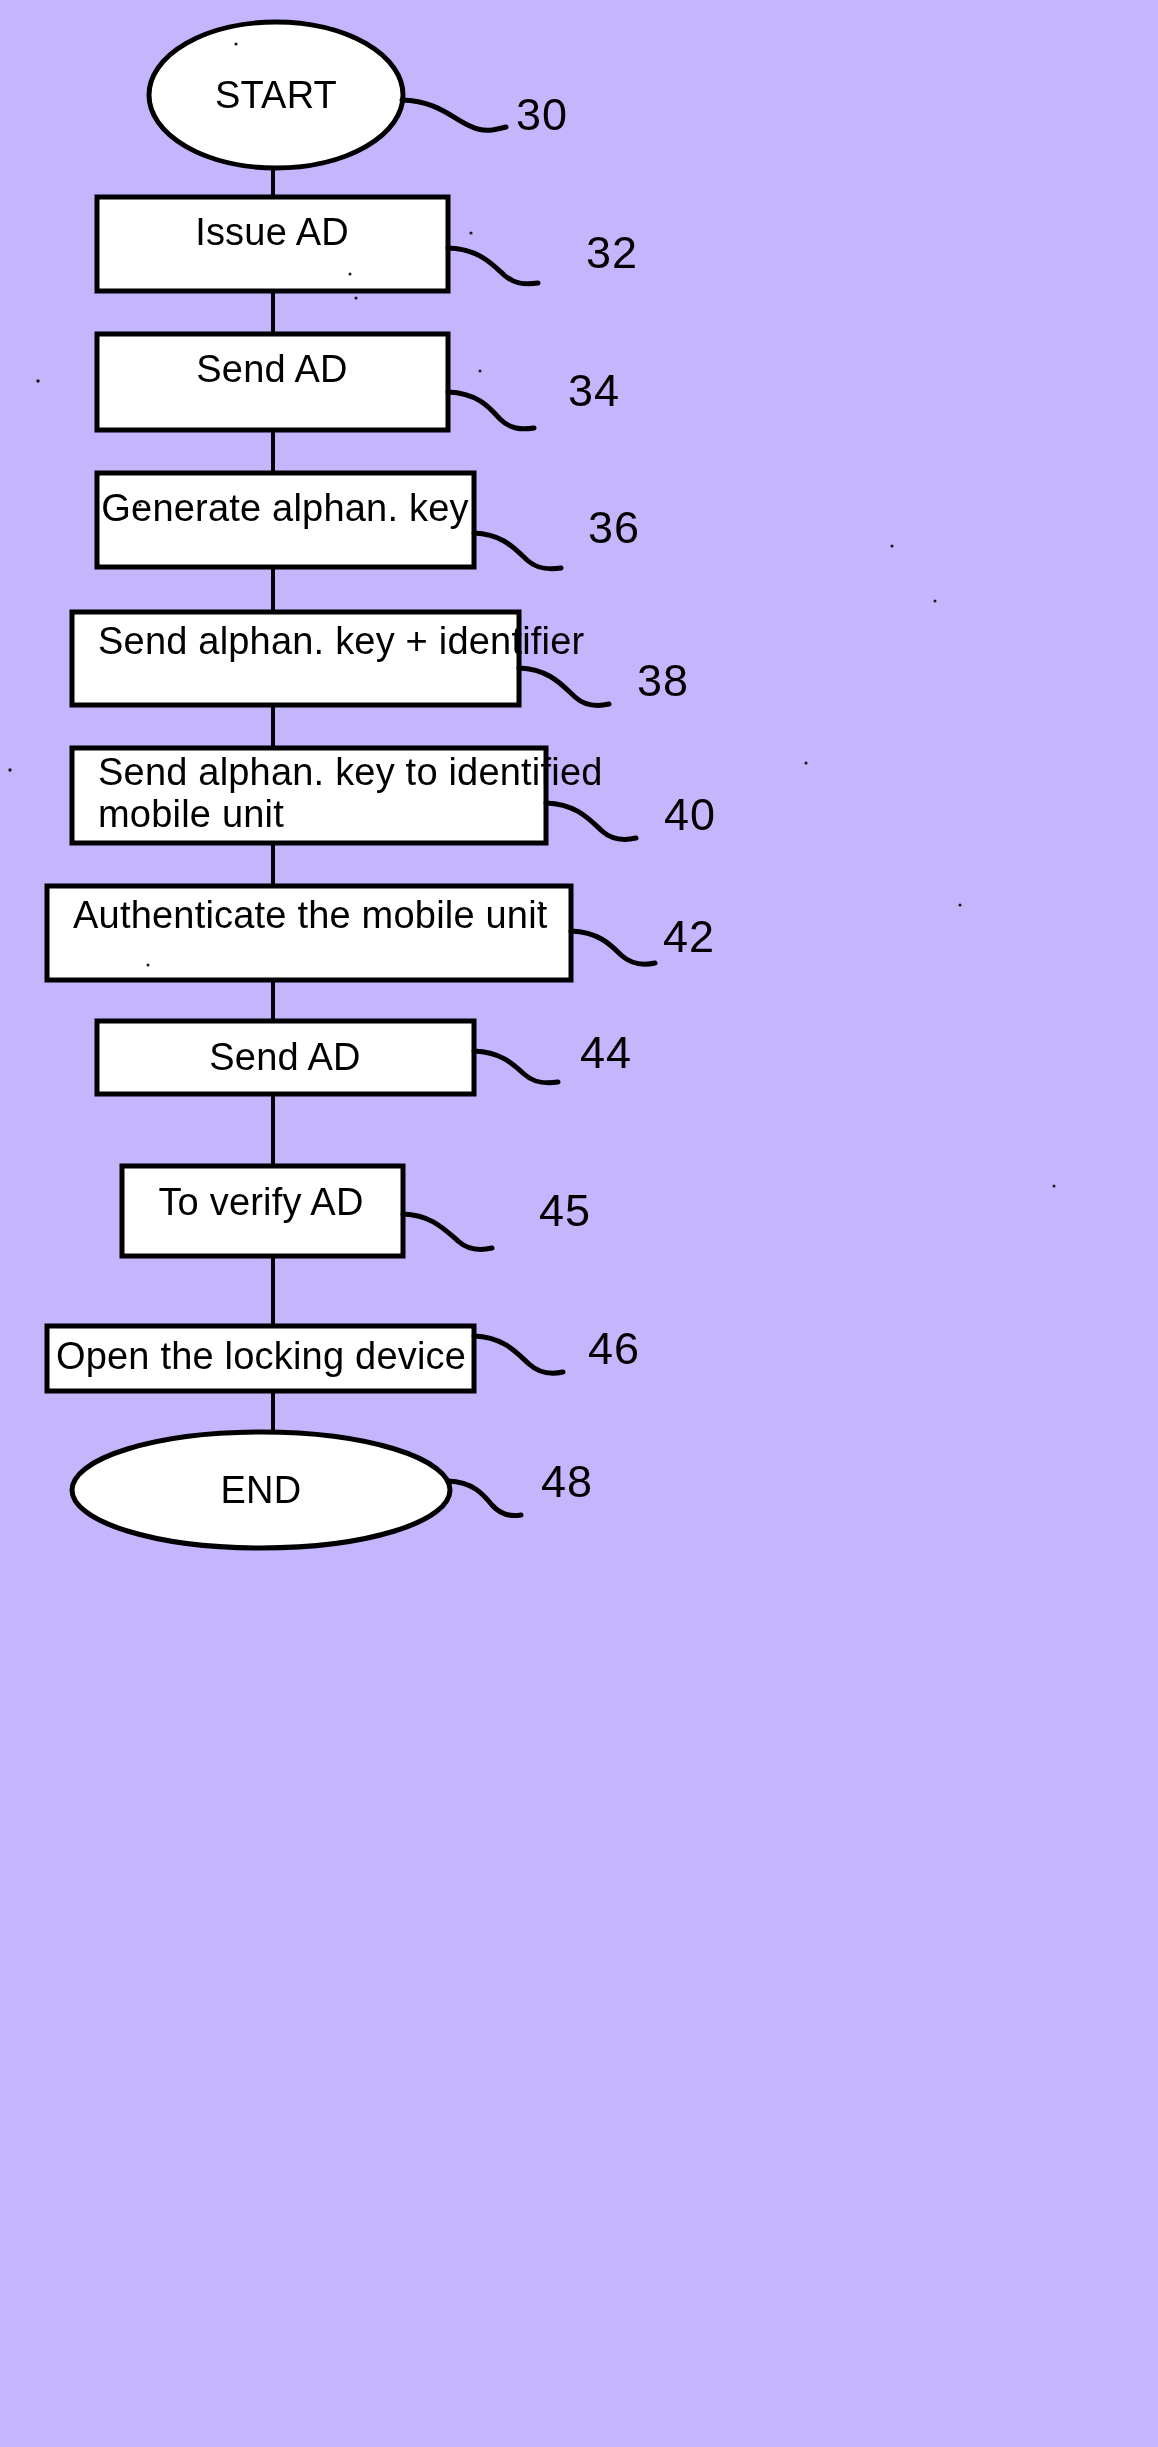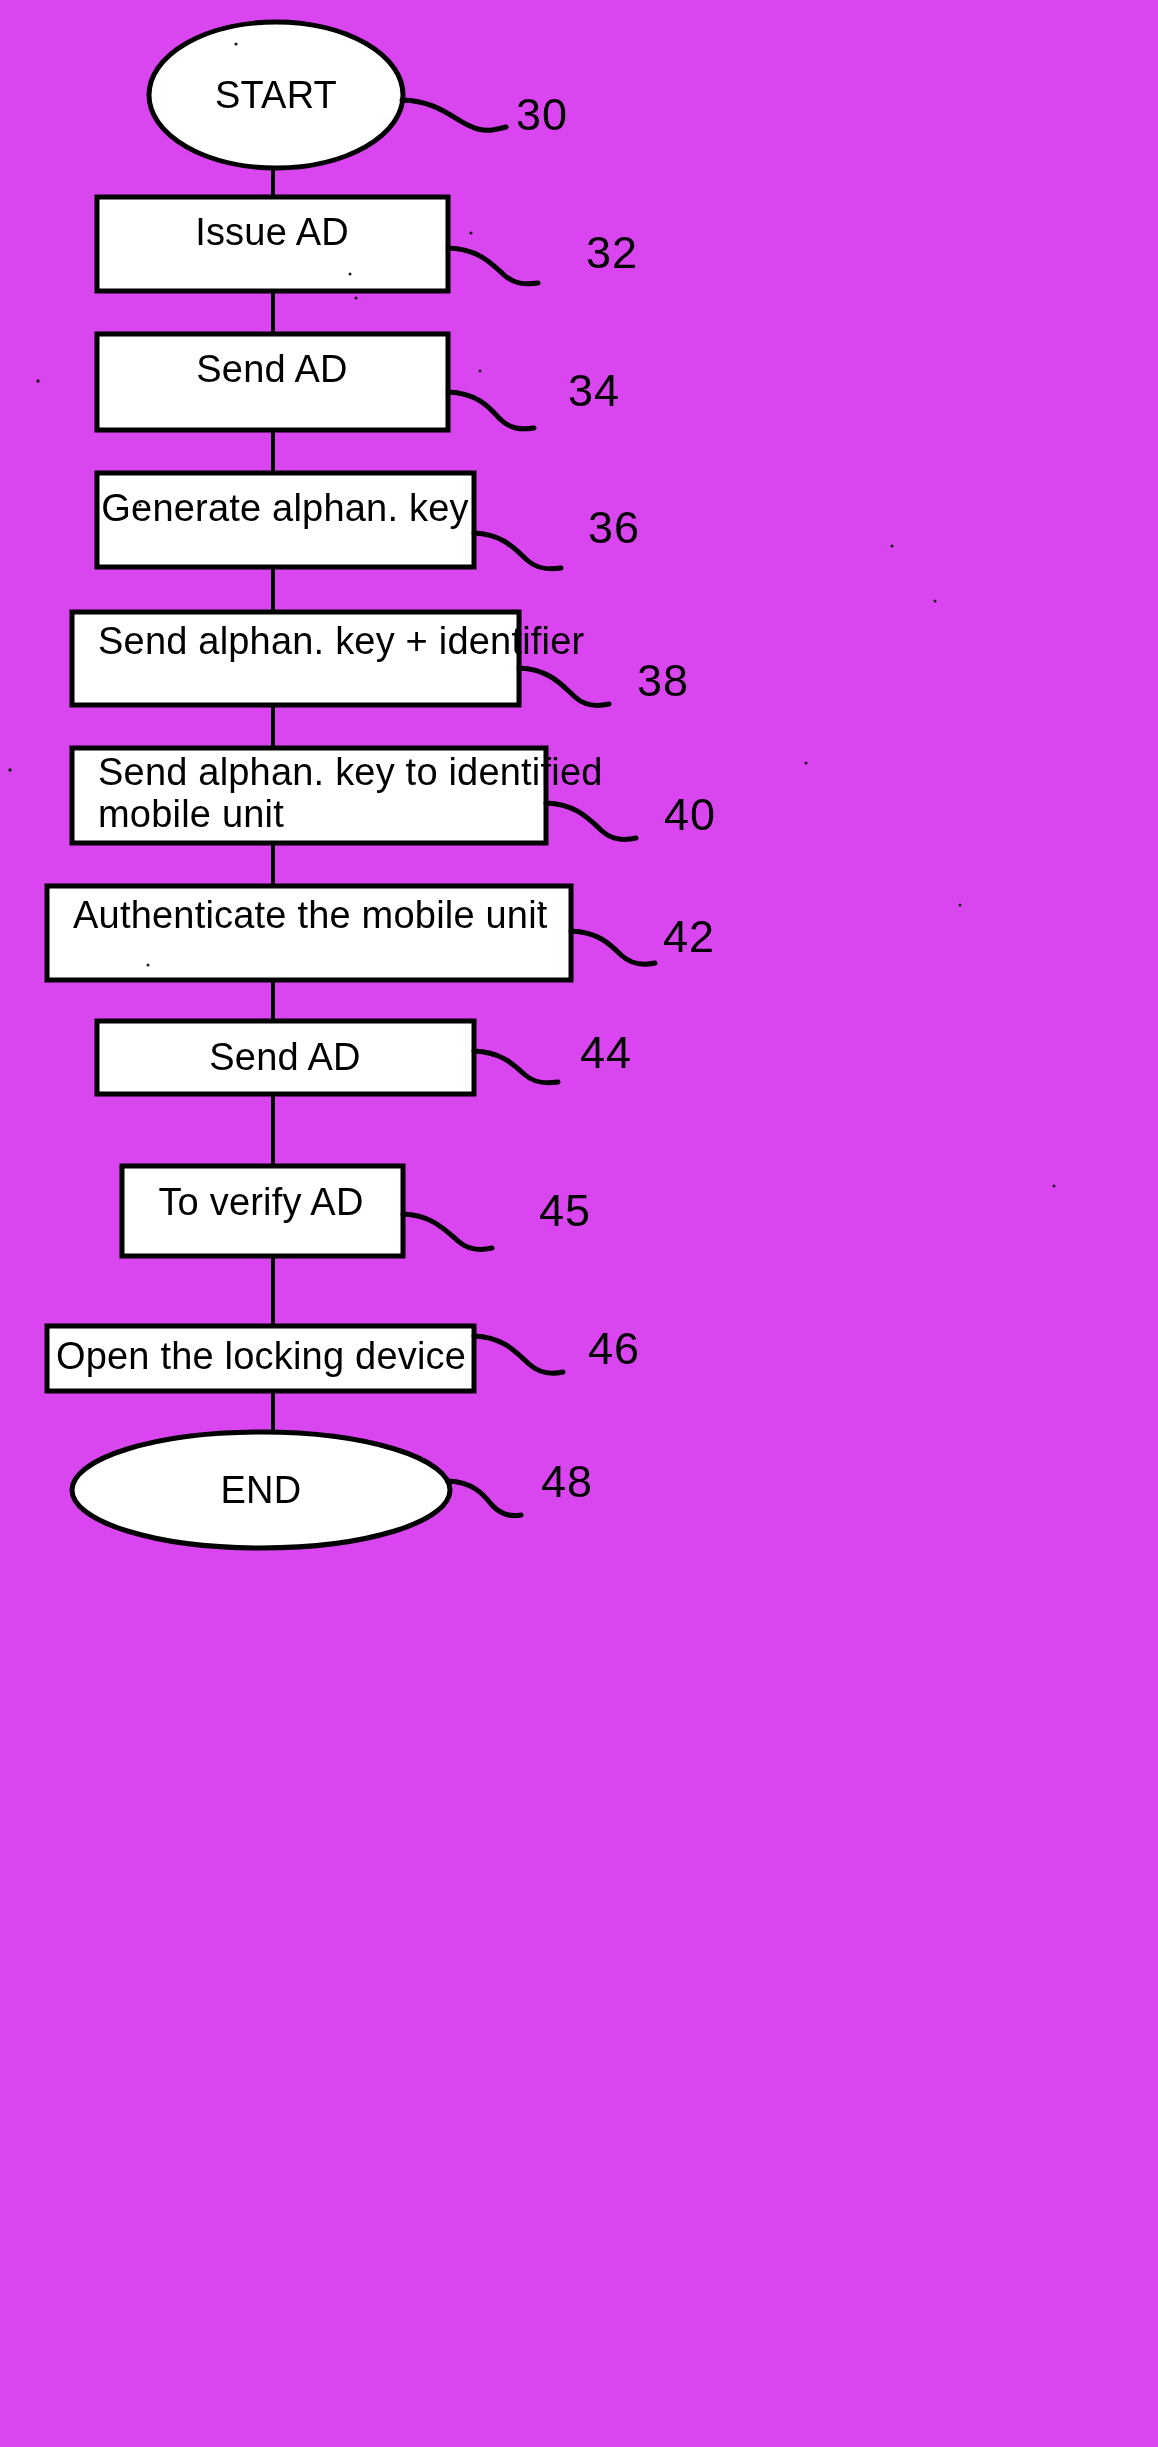--- a/index.html
+++ b/index.html
@@ -9,21 +9,21 @@
     background: #ffffff;
   }
   body {
     font-family: "Liberation Sans", sans-serif;
     color: #000000;
   }
   #figure-root {
     position: relative;
     width: 1158px;
     height: 2447px;
-    background: #d946ef;
+    background: #c4b5fd;
     overflow: hidden;
   }
   #flow-svg {
     position: absolute;
     left: 0;
     top: 0;
     width: 1158px;
     height: 2447px;
     display: block;
   }

